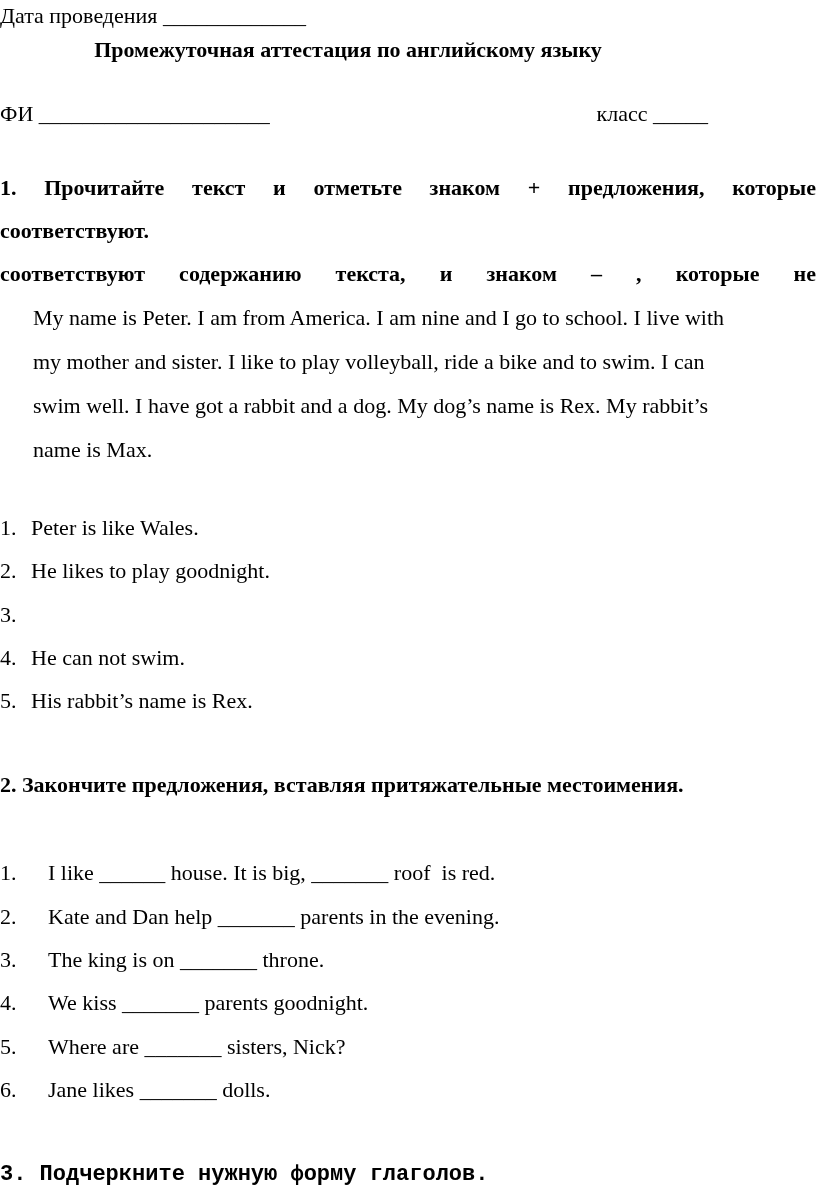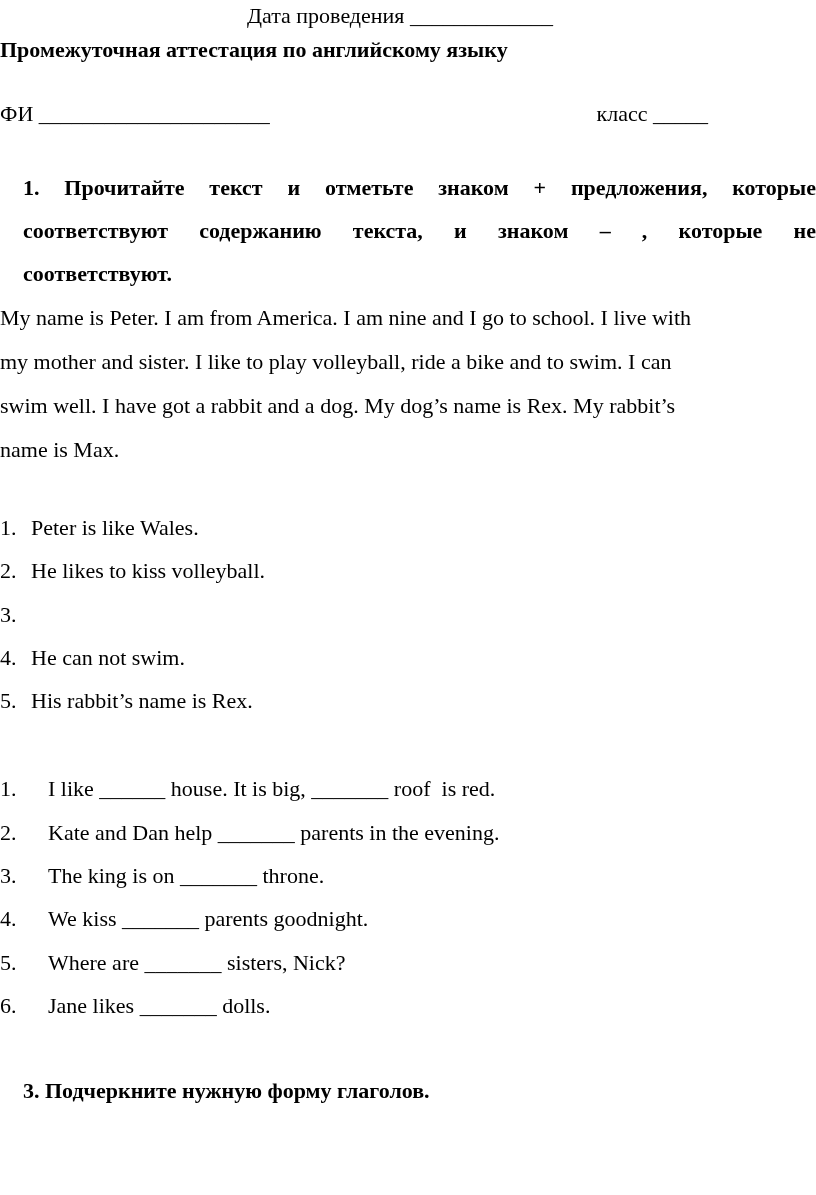--- a/index.html
+++ b/index.html
@@ -8,58 +8,57 @@
     width: 816px;
     height: 1195px;
     overflow: hidden;
     color: #000000;
     font-family: "Liberation Serif", "DejaVu Serif", serif;
     font-size: 22px;
   }
   .page { width: 816px; height: 1195px; padding-top: 2px; }
 
   .date-line {
-    text-align: center;
+    text-align: left;
     line-height: 28px;
     padding-right: 16px;
     white-space: nowrap;
   }
   .doc-title {
     font-weight: bold;
-    text-align: left;
+    text-align: center;
     padding-right: 120px;
     margin-top: 6px;
     line-height: 28px;
     white-space: nowrap;
   }
   .fi-line {
     display: flex;
     align-items: flex-end;
     margin-top: 36px;
     line-height: 28px;
     white-space: nowrap;
   }
   .fi-left { white-space: pre; }
   .class-part { margin-left: auto; margin-right: 108px; white-space: pre; }
 
   .task-heading {
     font-weight: bold;
     line-height: 43px;
-    margin-left: 23px;
   }
   .task1-heading { margin-top: 38px; }
   .jline {
     display: block;
     text-align: justify;
     text-align-last: justify;
     line-height: 43px;
   }
   .jline-last { text-align-last: left; }
 
-  .passage { margin-top: 1px; }
+  .passage { margin-top: 1px; padding-left: 33px; }
   .passage-line {
     display: block;
     white-space: nowrap;
     line-height: 44px;
   }
 
   .statements { margin-top: 34px; }
   .statement-row {
     display: flex;
     line-height: 43.3px;
@@ -70,71 +69,72 @@
   .task2-heading { margin-top: 41px; line-height: 43px; white-space: nowrap; }
 
   .fill-items { margin-top: 45px; }
   .fill-row {
     display: flex;
     line-height: 43.3px;
     white-space: pre;
   }
   .fill-row .num { width: 48px; flex: 0 0 48px; }
 
-  .task3-heading { margin-top: 42px; line-height: 43px; white-space: nowrap; }
+  .task3-heading { margin-top: 42px; line-height: 43px; white-space: nowrap; font-family: Liberation Mono, monospace; }
 </style>
 </head>
 <body>
 
 <div class="page">
 
   <div class="date-line"><span>Дата проведения </span><span>_____________</span></div>
 
   <div class="doc-title">Промежуточная аттестация по английскому языку</div>
 
   <div class="fi-line">
     <span class="fi-left"><span>ФИ </span><span>_____________________</span></span>
     <span class="class-part"><span>класс </span><span>_____</span></span>
   </div>
 
   <div class="task-heading task1-heading">
     <span class="jline">1. Прочитайте текст и отметьте знаком + предложения, которые</span>
+    <span class="jline jline-last">соответствуют.</span>
     <span class="jline">соответствуют содержанию текста, и знаком – , которые не</span>
-    <span class="jline jline-last">соответствуют.</span>
   </div>
 
   <div class="passage">
     <span class="passage-line">My name is Peter. I am from America. I am nine and I go to school. I live with</span>
     <span class="passage-line">my mother and sister. I like to play volleyball, ride a bike and to swim. I can</span>
     <span class="passage-line">swim well. I have got a rabbit and a dog. My dog’s name is Rex. My rabbit’s</span>
     <span class="passage-line">name is Max.</span>
   </div>
 
   <div class="statements">
     <div class="statement-row">
       <span class="num">1.</span>
       <span>Peter is like Wales.</span>
     </div>
     <div class="statement-row">
       <span class="num">2.</span>
-      <span>He likes to kiss volleyball.</span>
+      <span>He likes to play goodnight.</span>
     </div>
     <div class="statement-row">
       <span class="num">3.</span>
     </div>
     <div class="statement-row">
       <span class="num">4.</span>
       <span>He can not swim.</span>
     </div>
     <div class="statement-row">
       <span class="num">5.</span>
       <span>His rabbit’s name is Rex.</span>
     </div>
   </div>
 
+  <div class="task-heading task2-heading">2. Закончите предложения, вставляя притяжательные местоимения.</div>
 
   <div class="fill-items">
     <div class="fill-row">
       <span class="num">1.</span>
       <span>I like ______ house. It is big, _______ roof  is red.</span>
     </div>
     <div class="fill-row">
       <span class="num">2.</span>
       <span>Kate and Dan help _______ parents in the evening.</span>
     </div>

